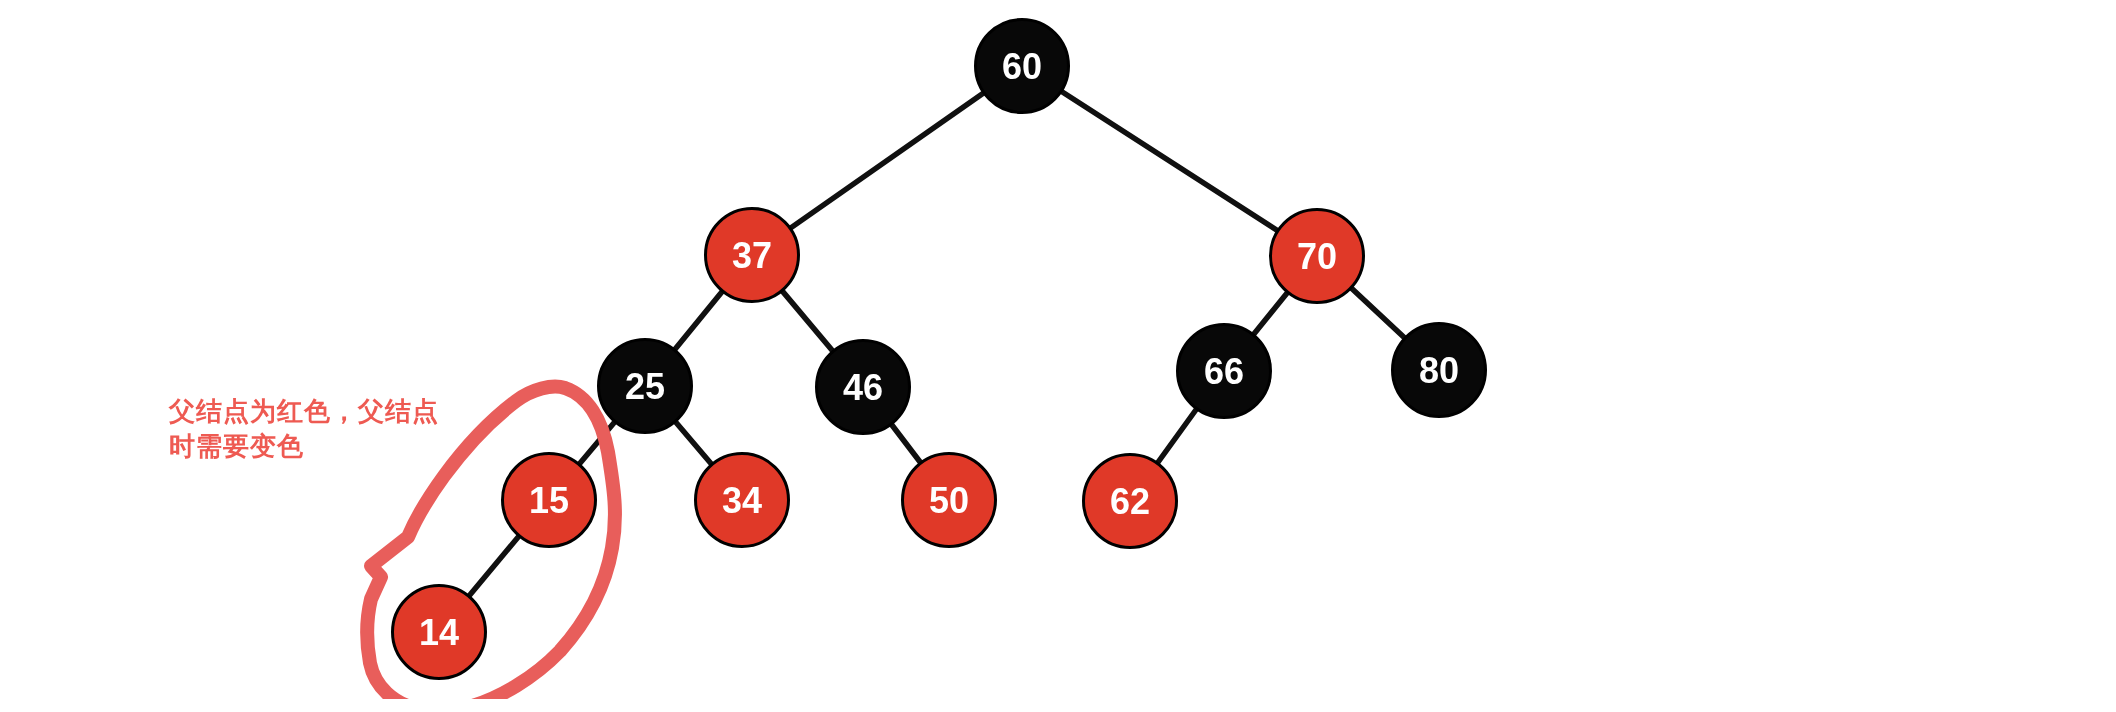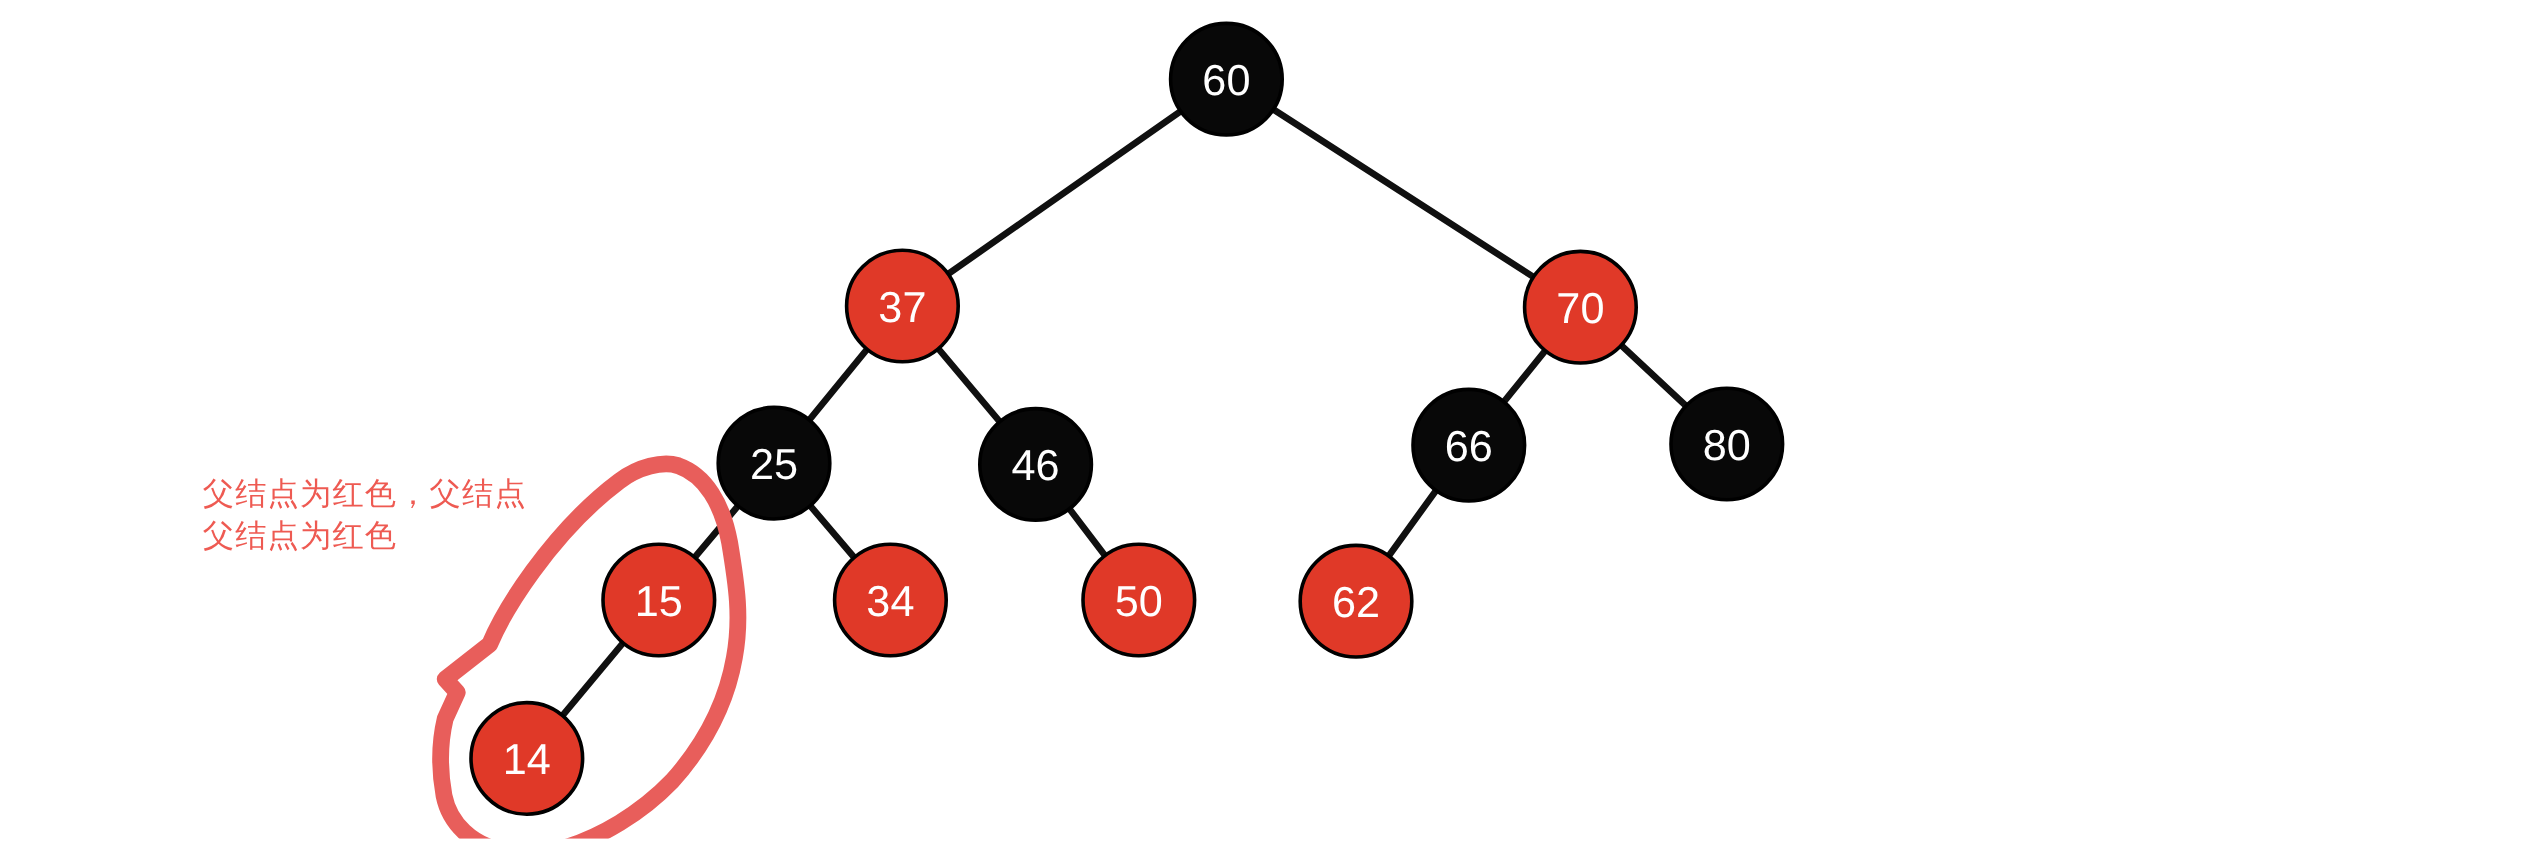--- a/index.html
+++ b/index.html
@@ -7,20 +7,21 @@
     padding: 0;
     background: #ffffff;
   }
   .stage {
     position: relative;
     width: 2116px;
     height: 699px;
     background: #ffffff;
     overflow: hidden;
     font-family: "Liberation Sans", sans-serif;
+    font-weight: bold;
   }
   .stage svg {
     position: absolute;
     left: 0;
     top: 0;
   }
   .tree-edge {
     stroke-linecap: round;
   }
   .node-label {
@@ -123,16 +124,16 @@
              L 381 577
              L 371 566
              L 408 537
              C 416 518, 428 498, 444 476
              C 466 446, 492 419, 516 401
              C 532 389, 552 384, 565 388" stroke="#e85e5b" stroke-width="14"></path>
   </svg>
 
   <div class="note" style="color: rgb(238, 90, 82);">
     <div>父结点为红色，父结点</div>
-    <div>父结点为红色</div>
+    <div>时需要变色</div>
   </div>
 
 </div>
 
 </body></html>

